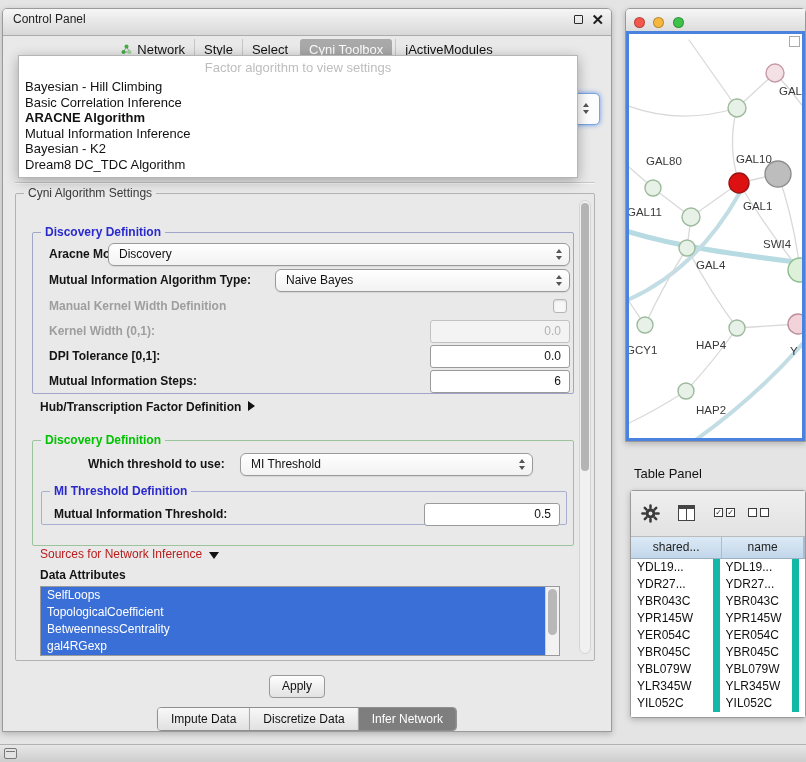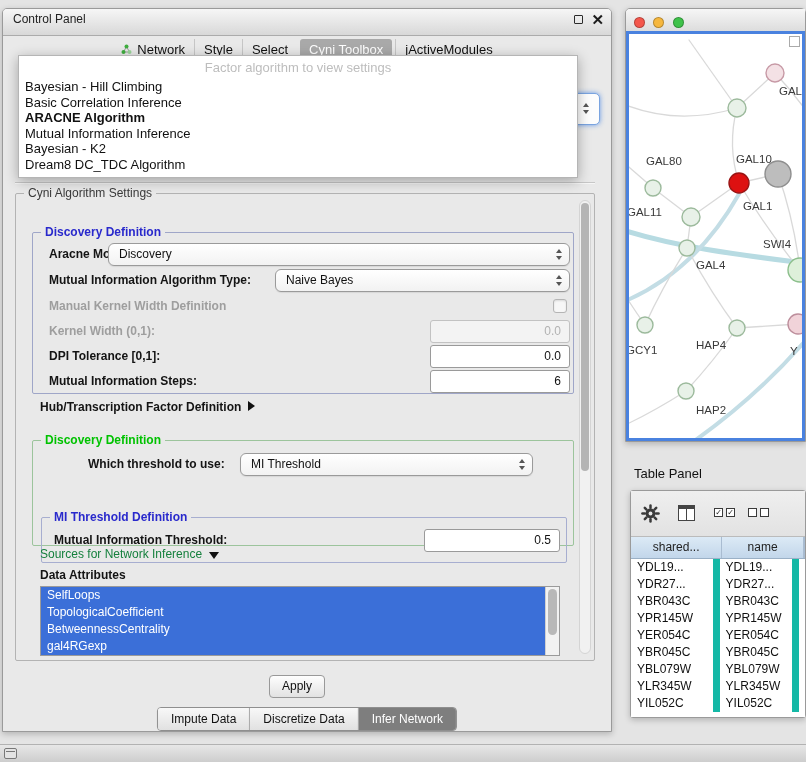--- a/index.html
+++ b/index.html
@@ -184,29 +184,29 @@
 
         <span class="lbl" style="left:55px; top:12px">Which threshold to use:</span>
         <div class="combo" style="left:207px; top:12px; width:293px">
           <span>MI Threshold</span>
           <span class="arrs">
               <i class="u"></i>
               <i class="d"></i>
             </span>
         </div>
 
-        <div class="gbox" style="left:8px; top:50px; width:526px; height:46px; border-color:#a7aed0;margin-top:26px;">
+        <div class="gbox" style="left:8px; top:50px; width:526px; height:34px; border-color:#a7aed0;">
           <span class="gtitle blue">MI Threshold Definition</span>
           <span class="lbl" style="left:12px; top:11px">Mutual Information Threshold:</span>
           <div class="field" style="left:382px; top:11px; width:136px">0.5</div>
         </div>
       </div>
 
       <span class="lbl" style="left:24px; top:349px; font-weight:normal">
-        <span style="font-weight:normal; color:#15803d">Sources for Network Inference</span><span class="tri-d"></span>
+        <span style="font-weight:normal; color:#b91c1c">Sources for Network Inference</span><span class="tri-d"></span>
       </span>
       <span class="lbl" style="left:24px; top:370px">Data Attributes</span>
 
       <div class="attr-list" style="left:24px; top:392px; width:520px; height:70px;">
         <div id="attr-items">
             <div class="attr-item">SelfLoops</div>
             <div class="attr-item">TopologicalCoefficient</div>
             <div class="attr-item">BetweennessCentrality</div>
             <div class="attr-item">gal4RGexp</div>
           </div>

